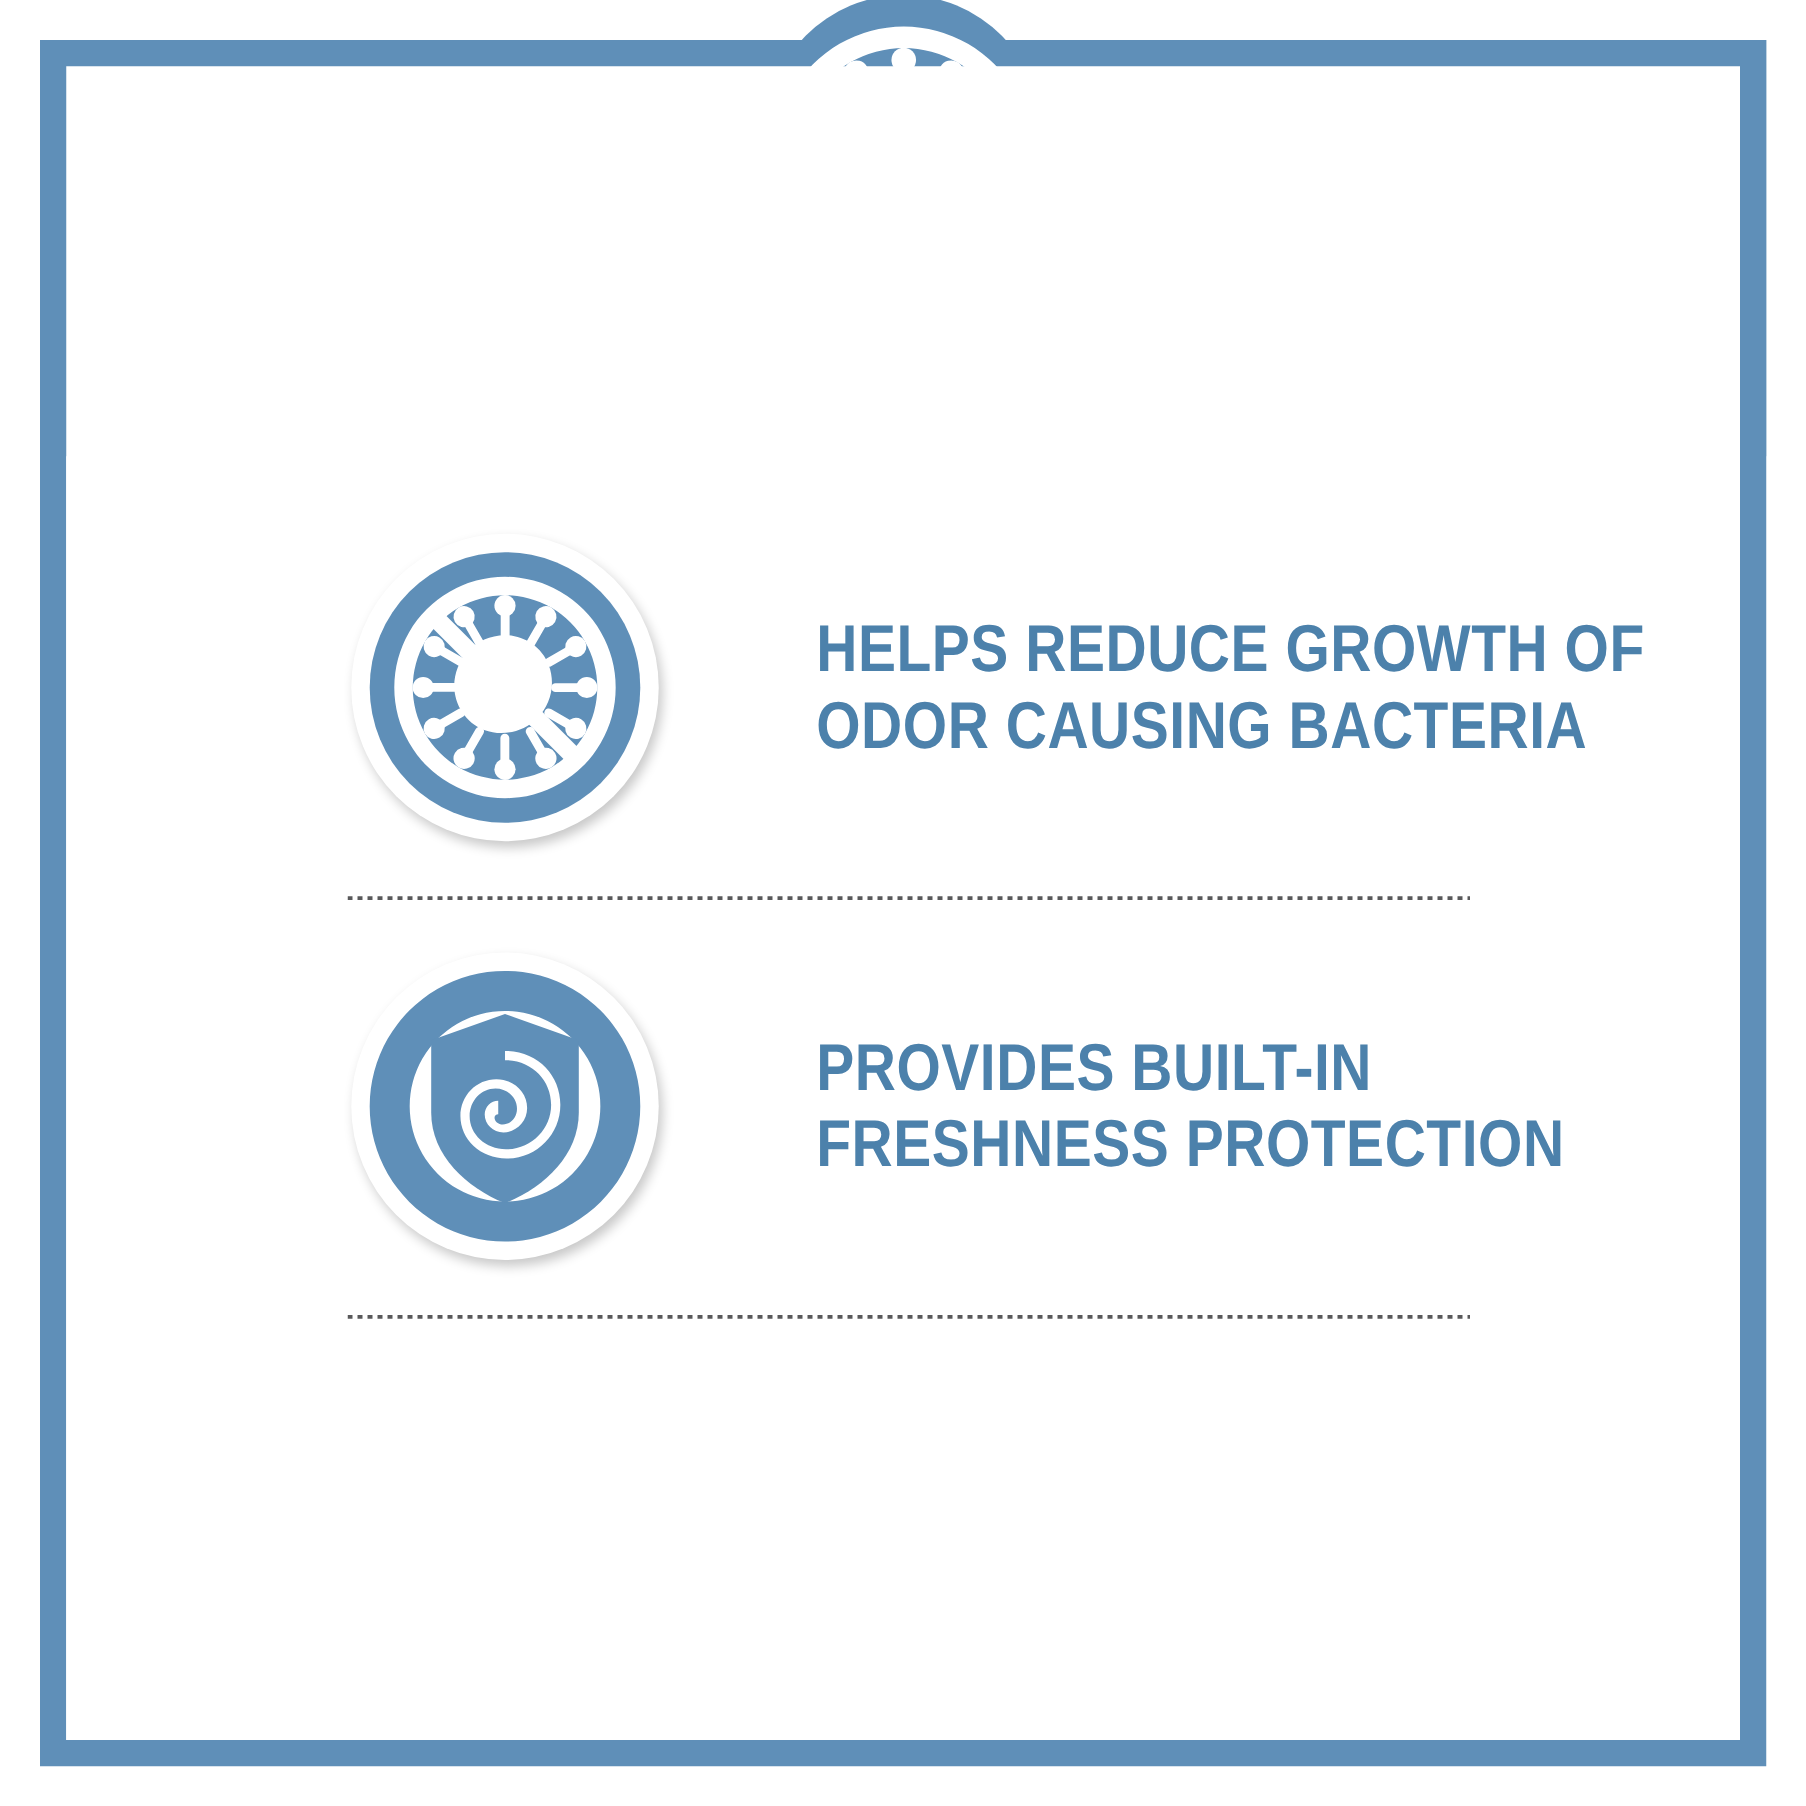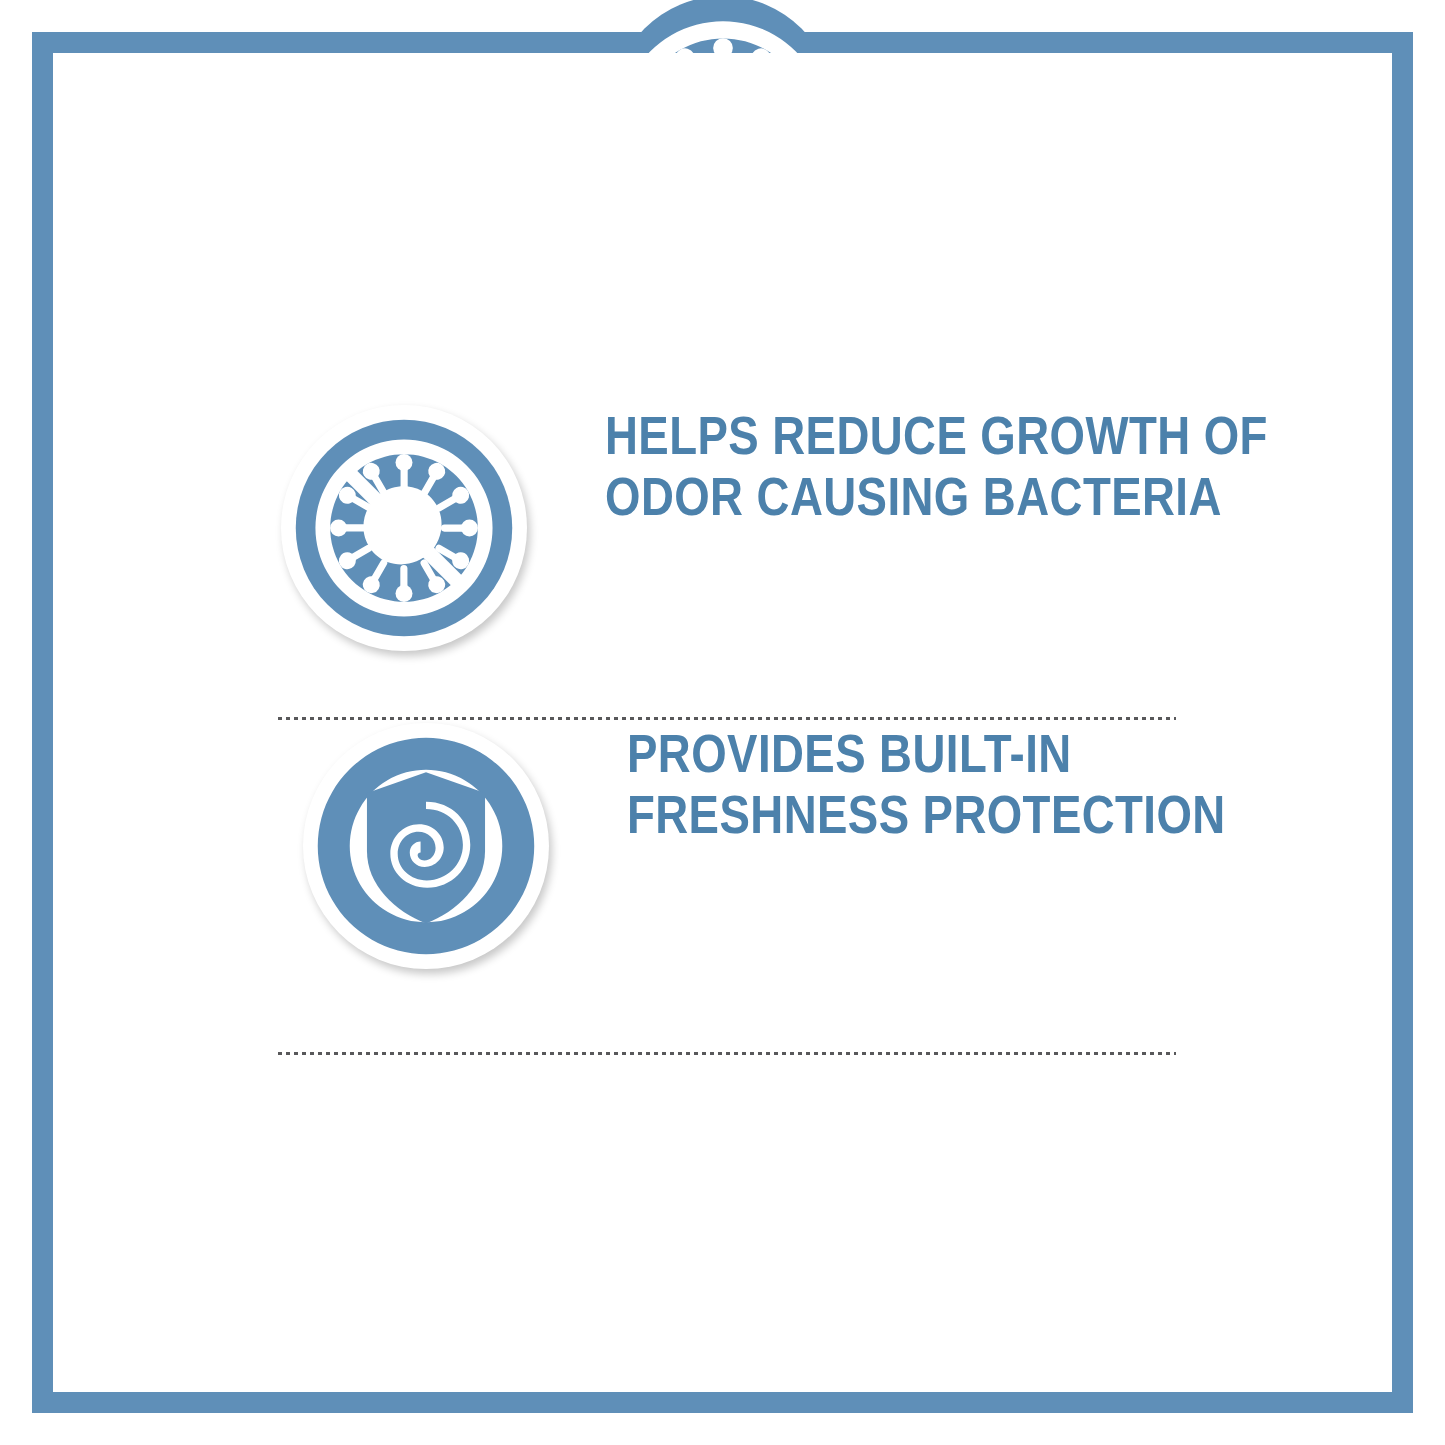--- a/index.html
+++ b/index.html
@@ -91,23 +91,25 @@
     width: 1339px;
     height: 1027px;
     background: #ffffff;
   }
 
   .feature-row {
     position: absolute;
     left: 0;
     width: 100%;
     display: flex;
+    align-items: center;
+    gap: 48px;
   }
   .row-1 { top: 40px;  height: 290px; }
-  .row-2 { top: 358px; height: 290px; margin-left: 22px; }
+  .row-2 { top: 375px; height: 290px; }
   .row-3 { top: 710px; height: 290px; }
 
   .icon-wrap {
     position: relative;
     width: 246px;
     height: 246px;
     margin-left: 228px;
     flex: 0 0 auto;
   }
 

